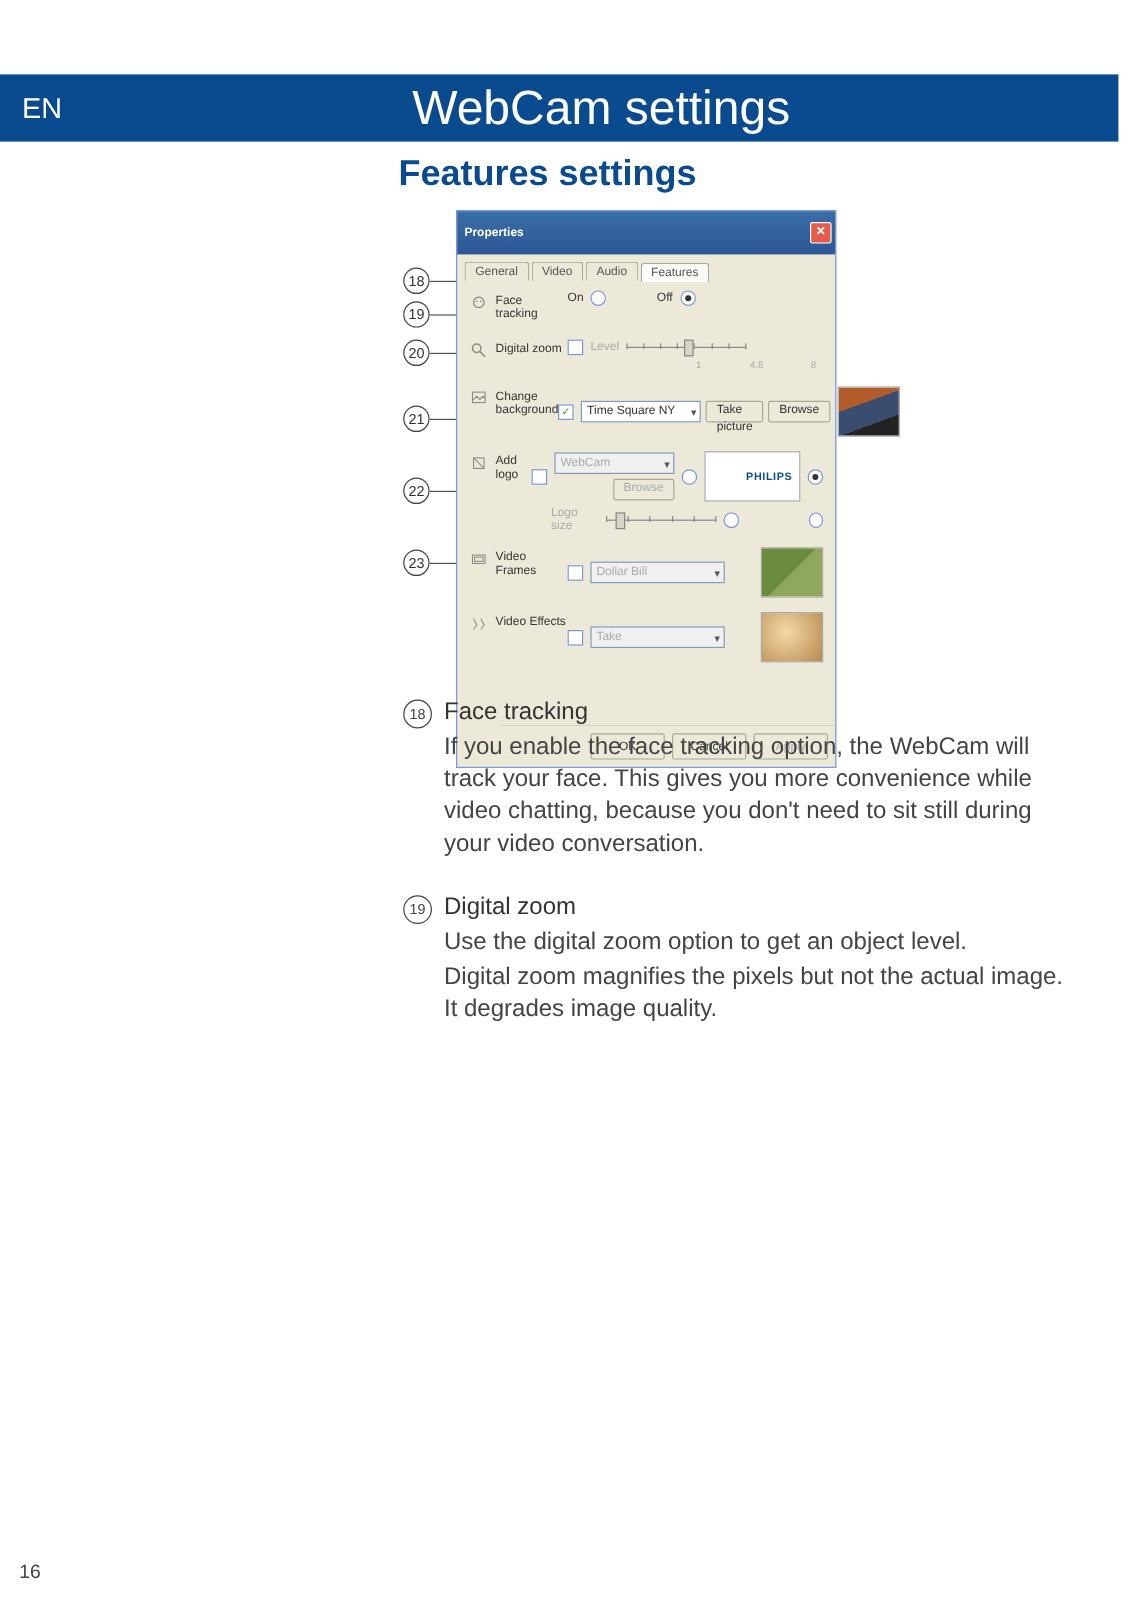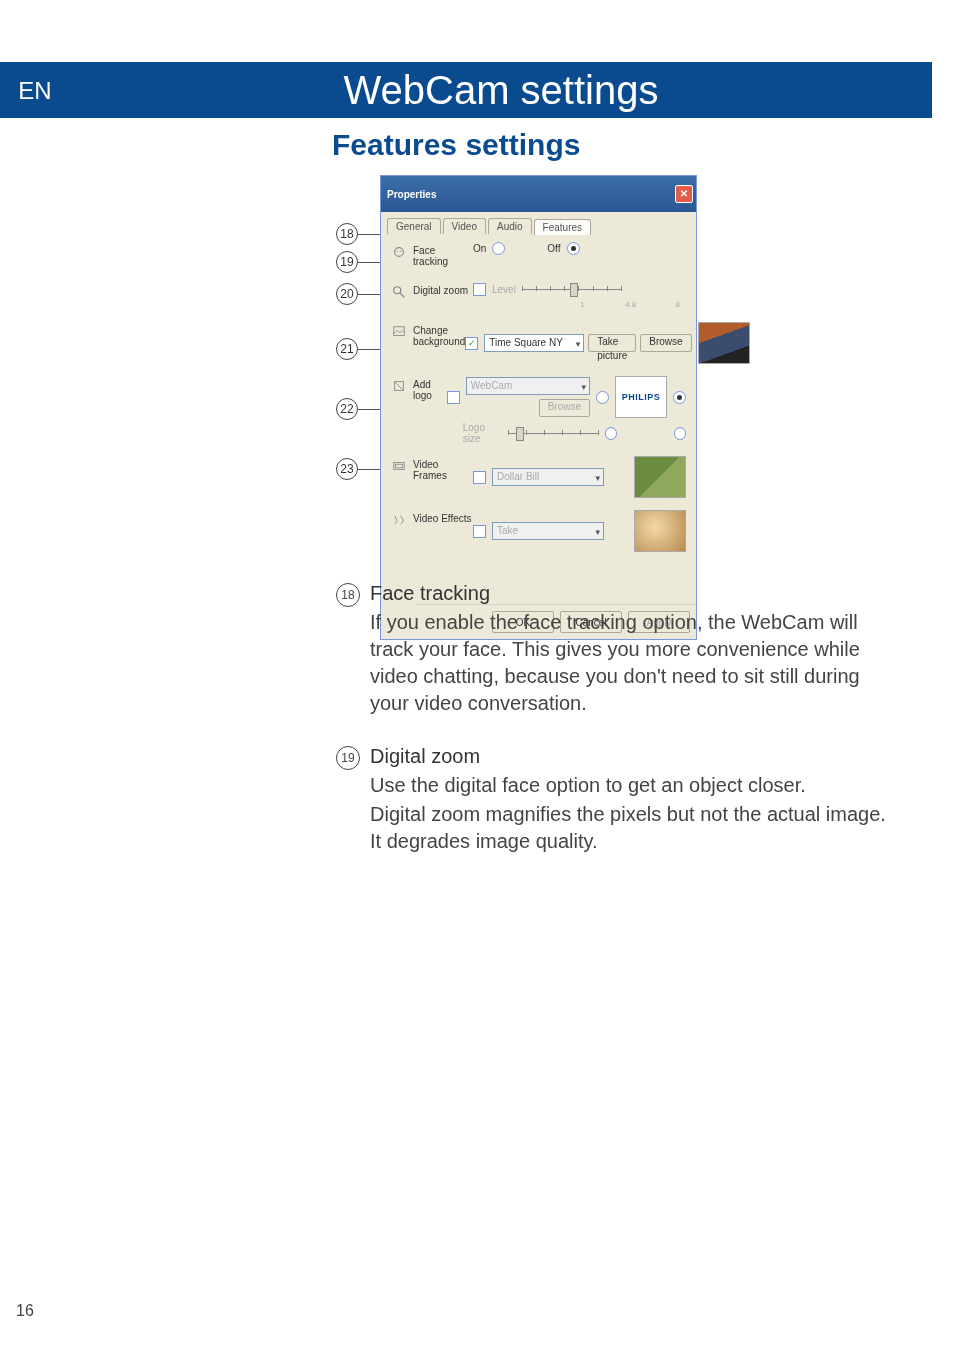--- a/index.html
+++ b/index.html
@@ -251,20 +251,21 @@
   }
   .thumb-preview.ny {
     background: linear-gradient(160deg,#b35c2b 0 35%,#3b4d6f 35% 70%,#222 70%);
   }
   .thumb-preview.logo {
     background: #fff;
     color: #0a4b8f;
     font-weight: bold;
     font-size: 9px;
     letter-spacing: 0.5px;
+    padding-left: 28px;
   }
   .thumb-preview.dollar {
     background: linear-gradient(135deg,#6b8b3e 0 50%,#8fa85c 50%);
   }
   .thumb-preview.sepia {
     background: radial-gradient(circle at 40% 40%, #f4d9a8, #b88950);
   }
   .button-row {
     display: flex;
     justify-content: flex-end;
@@ -571,20 +572,20 @@
       <div class="bt-num">18</div>
       <div class="bt-content">
         <div class="bt-heading">Face tracking</div>
         <div class="bt-para">If you enable the face tracking option, the WebCam will track your face. This gives you more convenience while video chatting, because you don't need to sit still during your video conversation.</div>
       </div>
     </div>
     <div class="bt-row bt-block">
       <div class="bt-num">19</div>
       <div class="bt-content">
         <div class="bt-heading">Digital zoom</div>
-        <div class="bt-para">Use the digital face option to get an object closer.</div>
+        <div class="bt-para">Use the digital zoom option to get an object level.</div>
         <div class="bt-para">Digital zoom magnifies the pixels but not the actual image. It degrades image quality.</div>
       </div>
     </div>
   </div>
 
   <div class="page-num">16</div>
 </div>
 
 </body></html>

